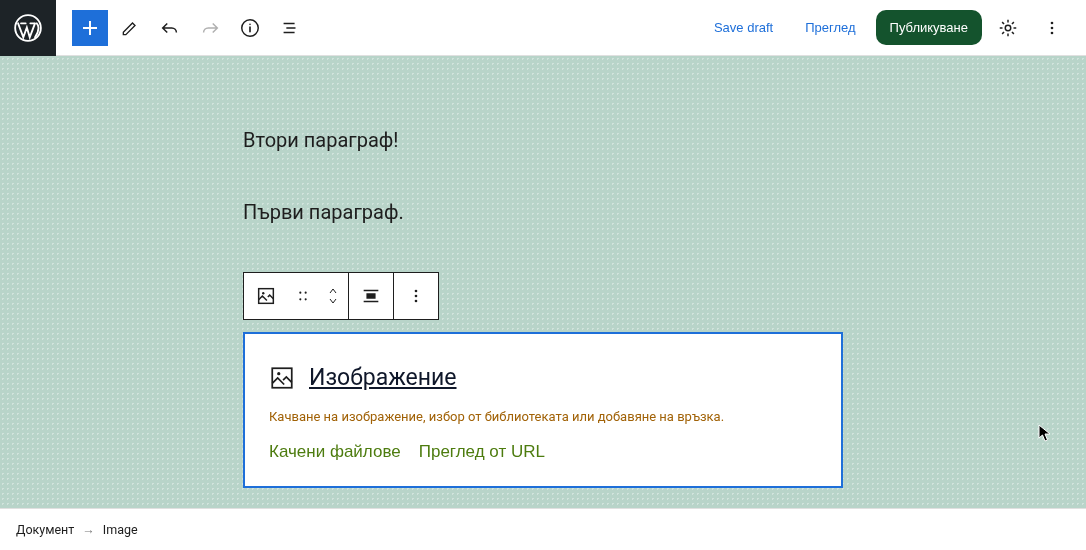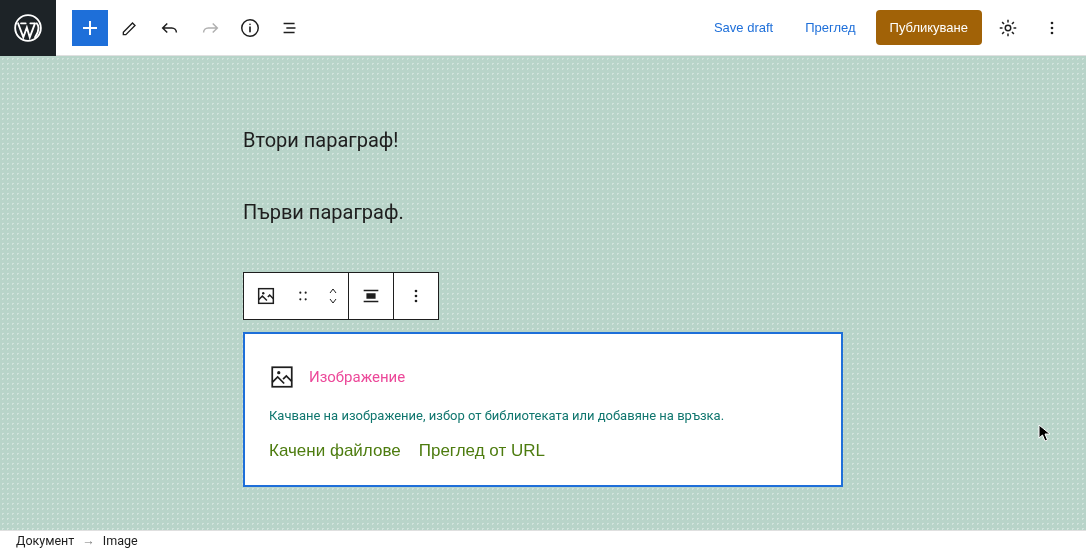--- a/index.html
+++ b/index.html
@@ -4,37 +4,37 @@
 <style>
   * { box-sizing: border-box; margin: 0; padding: 0; }
   body { font-family: -apple-system, BlinkMacSystemFont, "Segoe UI", Roboto, sans-serif; width: 1086px; height: 550px; display: flex; flex-direction: column; overflow: hidden; }
   .topbar { display: flex; align-items: center; height: 56px; background: #fff; border-bottom: 1px solid #e0e0e0; }
   .wp-logo { width: 56px; height: 56px; background: #1d2327; display: flex; align-items: center; justify-content: center; }
   .toolbar-left { display: flex; align-items: center; gap: 4px; padding-left: 16px; }
   .add-btn { width: 36px; height: 36px; background: #1e6fd9; display: flex; align-items: center; justify-content: center; cursor: pointer; }
   .tool-btn { width: 36px; height: 36px; display: flex; align-items: center; justify-content: center; cursor: pointer; border-radius: 2px; }
   .toolbar-right { margin-left: auto; display: flex; align-items: center; gap: 8px; padding-right: 16px; }
   .link-btn { color: #1e6fd9; font-size: 13px; padding: 8px 12px; cursor: pointer; background: none; border: none; }
-  .publish-btn { background: #a16207; color: #fff; font-size: 13px; padding: 10px 14px; border: none; cursor: pointer; border-radius: 4px; }
+  .publish-btn { background: #14532d; color: #fff; font-size: 13px; padding: 10px 14px; border: none; cursor: pointer; border-radius: 10px; }
   .canvas { flex: 1; background: #b8d4c9; position: relative; overflow: hidden; }
   .canvas::before { content: ''; position: absolute; inset: 0; background-image: radial-gradient(circle, rgba(255,255,255,0.35) 1px, transparent 1px); background-size: 5px 5px; }
   .content { position: relative; width: 600px; margin: 0 auto; padding-top: 72px; }
   .para { font-size: 20px; color: #1e1e1e; margin-bottom: 48px; }
   .block-toolbar { display: flex; background: #fff; border: 1px solid #1e1e1e; margin-bottom: 12px; width: fit-content; }
   .tb-group { display: flex; border-right: 1px solid #1e1e1e; }
   .tb-group:last-child { border-right: none; }
   .tb-btn { width: 44px; height: 46px; display: flex; align-items: center; justify-content: center; cursor: pointer; }
   .image-placeholder { background: #fff; border: 2px solid #1e6fd9; padding: 30px 24px 24px; }
   .ph-header { display: flex; align-items: center; gap: 14px; margin-bottom: 18px; }
-  .ph-title { font-size: 15px; font-weight: 400; color: #ec4899; }
-  .ph-desc { font-size: 13px; color: #0f766e; margin-bottom: 18px; }
+  .ph-title { font-size: 23px; font-weight: 400; color: #0f172a; text-decoration: underline; }
+  .ph-desc { font-size: 13px; color: #a16207; margin-bottom: 18px; }
   .ph-actions { display: flex; align-items: center; gap: 18px; }
   .upload-btn { background: #1e6fd9; color: #fff; border: none; padding: 10px 14px; font-size: 13px; cursor: pointer; border-radius: 2px; }
   .ph-link { color: #4d7c0f; font-size: 17px; cursor: pointer; background: none; border: none; }
-  .breadcrumb { height: 20px; background: #fff; border-top: 1px solid #e0e0e0; display: flex; align-items: center; padding: 0 16px; font-size: 12.5px; color: #1e1e1e; gap: 8px; }
+  .breadcrumb { height: 42px; background: #fff; border-top: 1px solid #e0e0e0; display: flex; align-items: center; padding: 0 16px; font-size: 12.5px; color: #1e1e1e; gap: 8px; }
   .crumb-sep { color: #777; }
   .cursor { position: absolute; left: 1038px; top: 368px; pointer-events: none; }
   svg { display: block; }
 </style>
 </head>
 <body>
 
 <div class="topbar">
   <div class="wp-logo">
     <svg width="28" height="28" viewBox="0 0 24 24">

